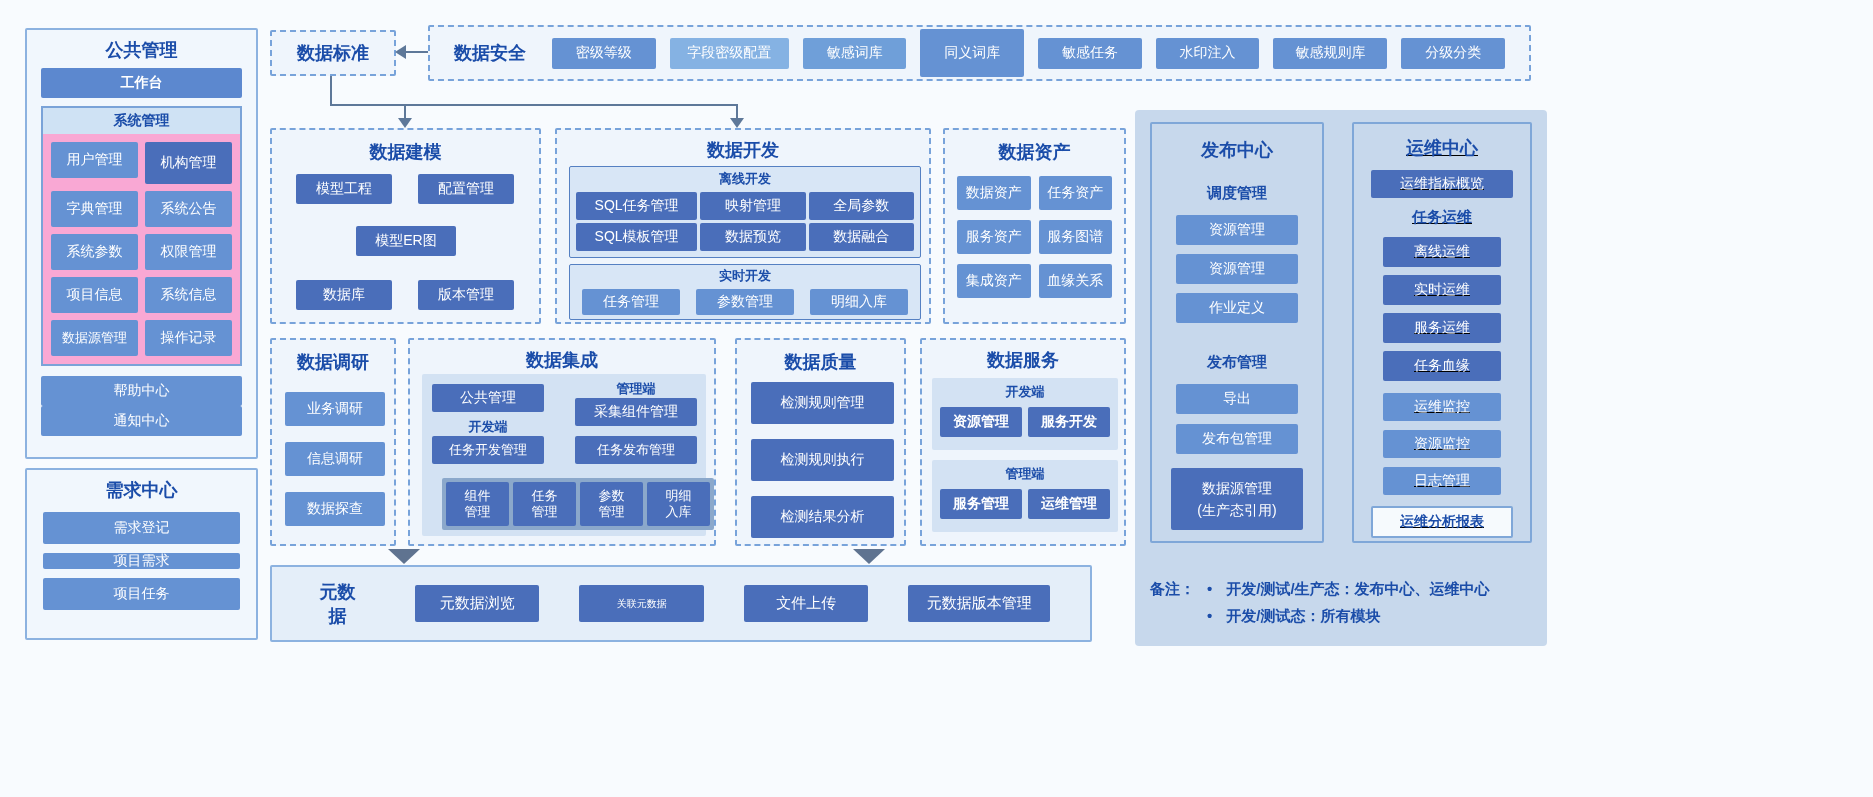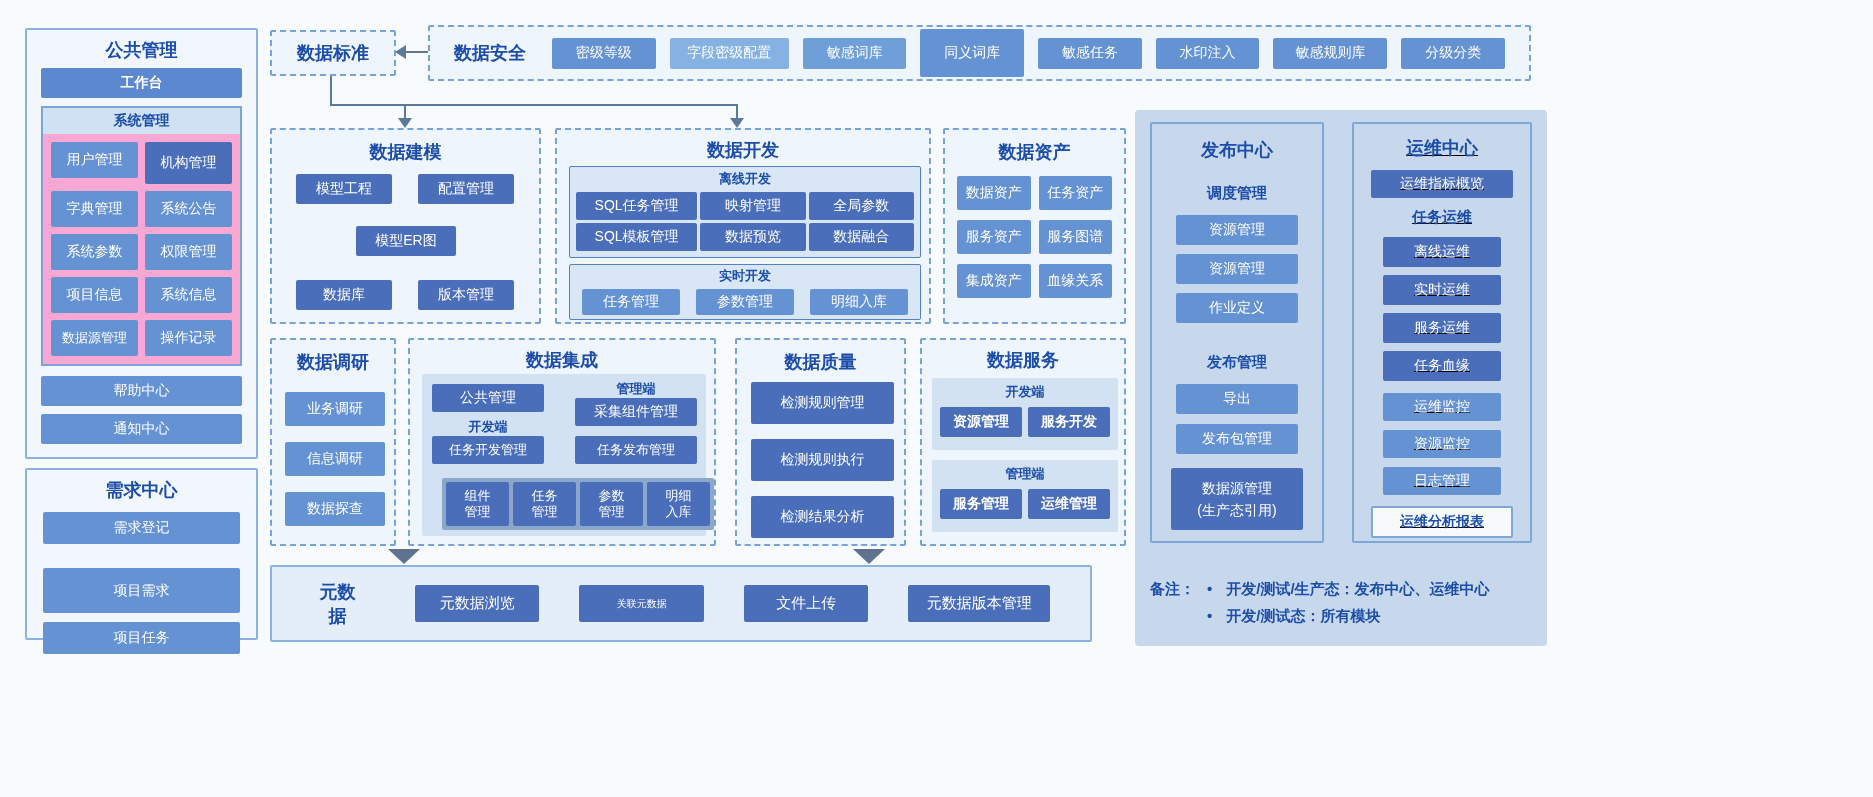--- a/index.html
+++ b/index.html
@@ -51,27 +51,27 @@
         <div class="btn" style="height:36px;">系统公告</div>
         <div class="btn" style="height:36px;">系统参数</div>
         <div class="btn" style="height:36px;">权限管理</div>
         <div class="btn" style="height:36px;">项目信息</div>
         <div class="btn" style="height:36px;">系统信息</div>
         <div class="btn" style="height:36px;font-size:13px;">数据源管理</div>
         <div class="btn" style="height:36px;">操作记录</div>
       </div>
     </div>
     <div class="btn" style="height:30px;margin-top:10px;">帮助中心</div>
-    <div class="btn" style="height:30px;margin-top:8px;">通知中心</div>
+    <div class="btn" style="height:30px;">通知中心</div>
   </div>
 
   <div class="abs solidbox" style="left:25px;top:468px;width:233px;height:172px;padding:8px 16px;">
     <div class="mtitle">需求中心</div>
     <div class="btn" style="height:32px;margin-top:10px;">需求登记</div>
-    <div class="btn" style="height:45px;margin-top:24px;">项目需求</div>
+    <div class="btn" style="height:16px;margin-top:9px;">项目需求</div>
     <div class="btn" style="height:32px;margin-top:9px;">项目任务</div>
   </div>
 
   <div class="abs dashed" style="left:270px;top:30px;width:126px;height:46px;display:flex;align-items:center;justify-content:center;">
     <div class="mtitle">数据标准</div>
   </div>
 
   <div class="abs dashed" style="left:428px;top:25px;width:1103px;height:56px;display:flex;align-items:center;padding:0 24px;gap:14px;">
     <div class="mtitle" style="margin-right:12px;flex:0 0 auto;">数据安全</div>
     <div class="btn" style="flex:1;height:31px;">密级等级</div>

